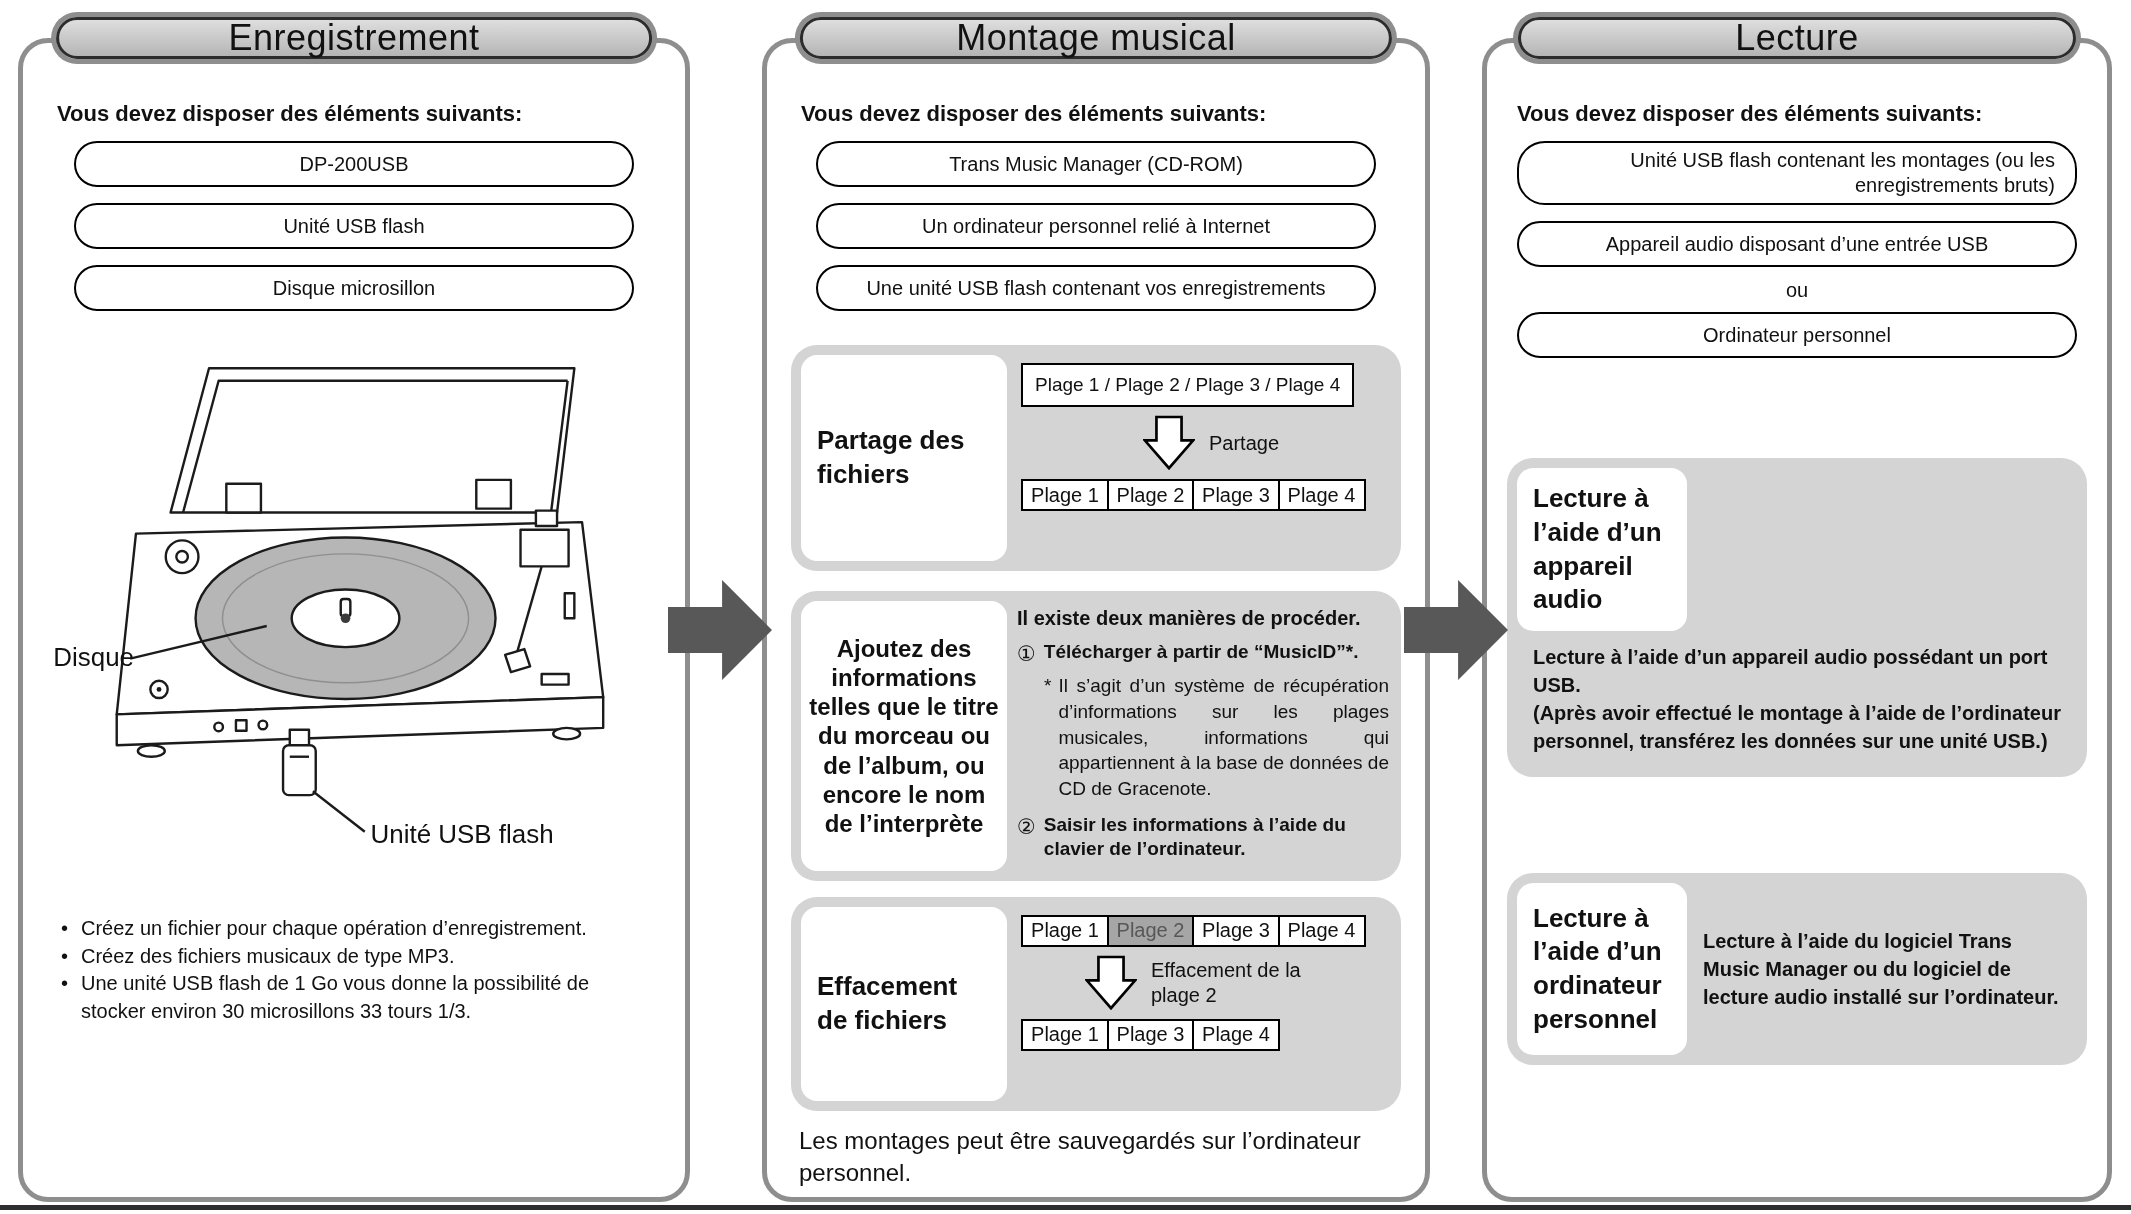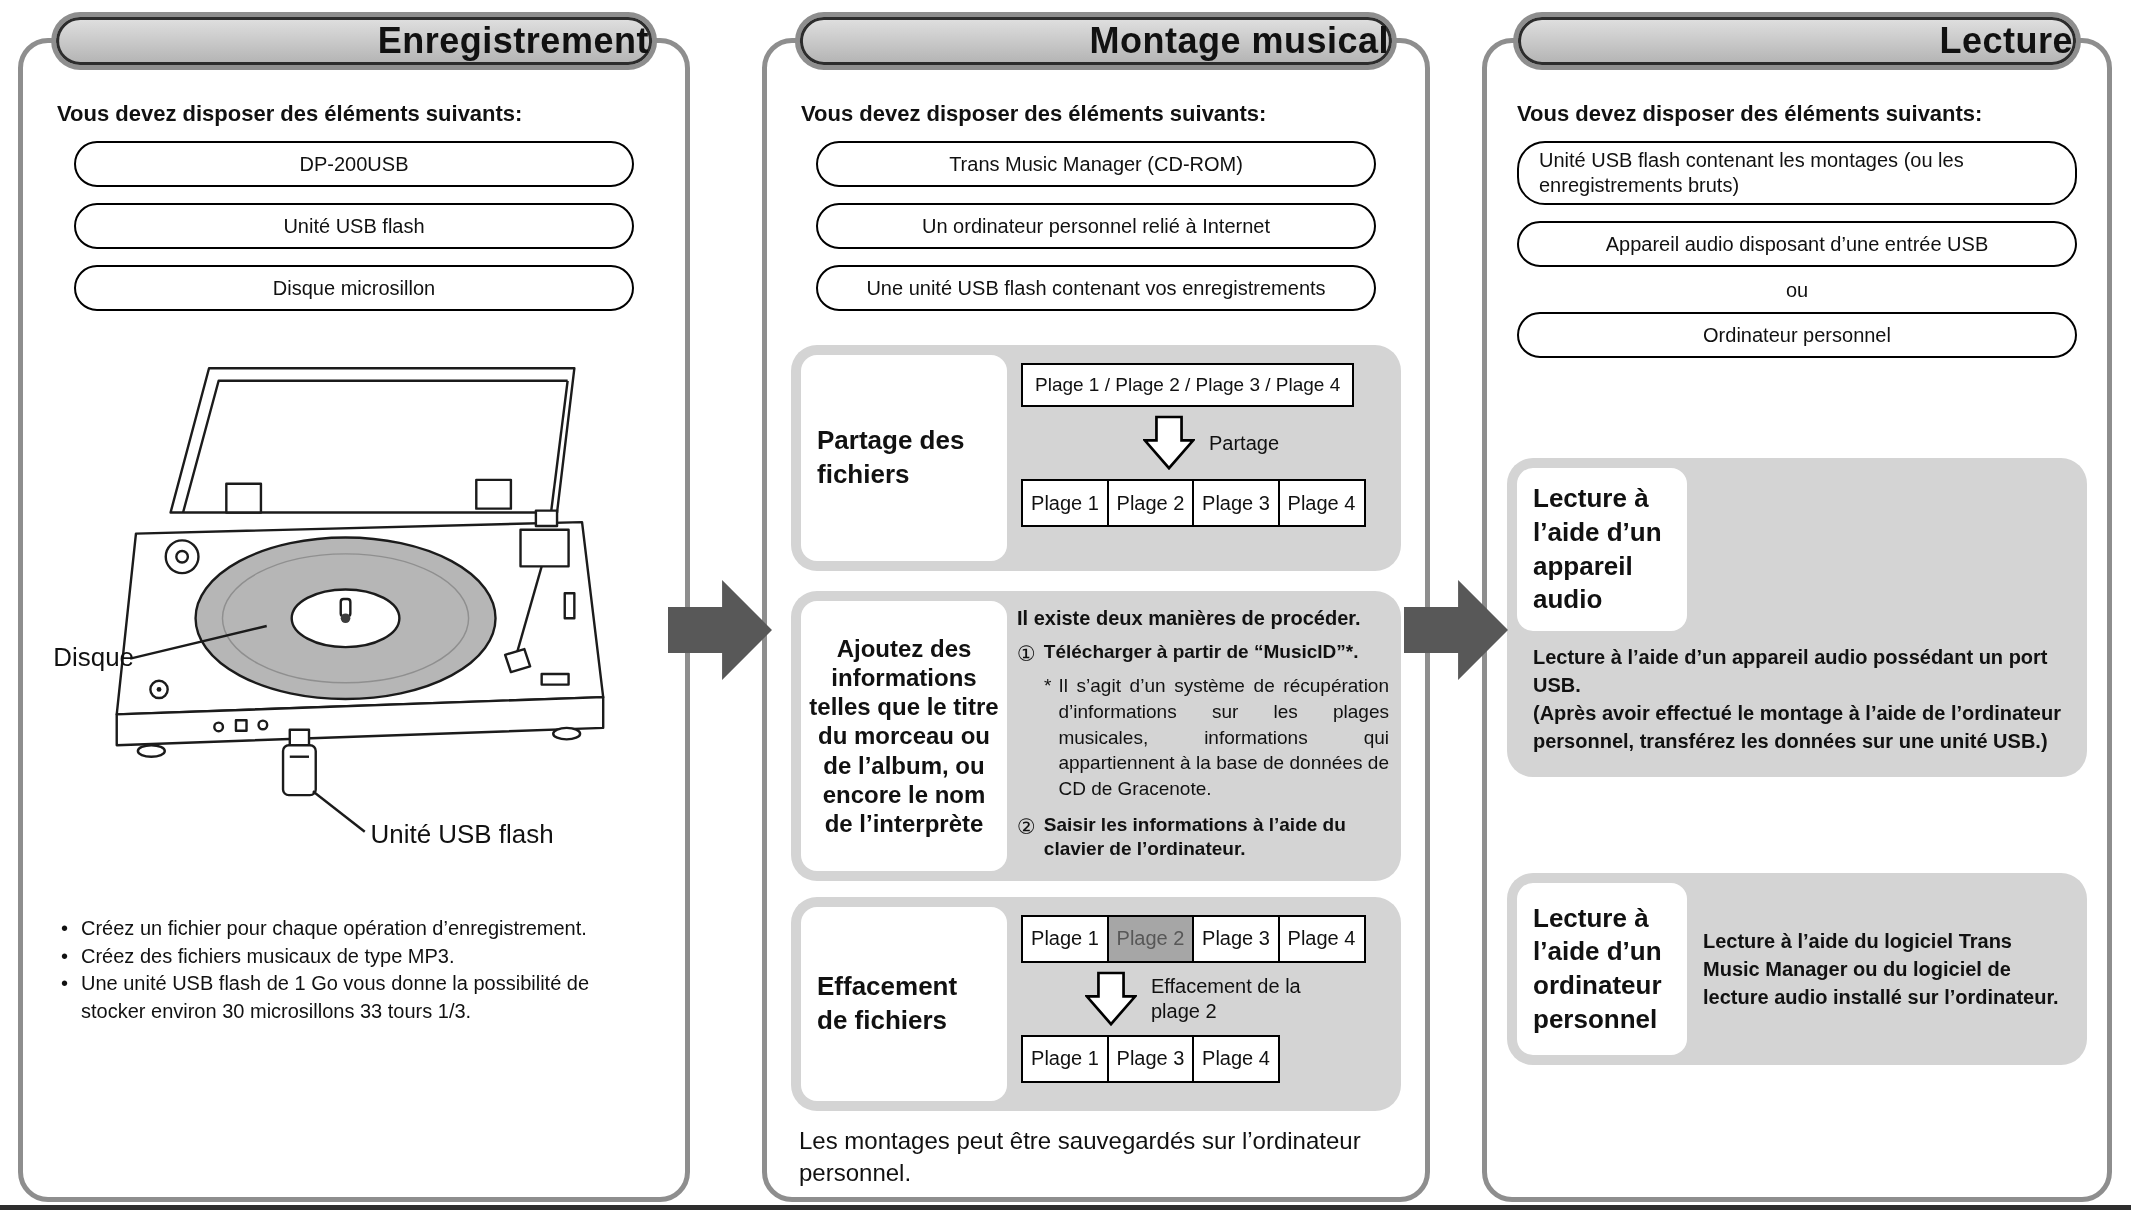--- a/index.html
+++ b/index.html
@@ -16,37 +16,37 @@
   .panel {
     position: absolute; top: 38px; height: 1164px; background: #fff;
     border: 5px solid #8e8e8e; border-radius: 30px; z-index: 1;
   }
   .panel-1 { left: 18px;   width: 672px; }
   .panel-2 { left: 762px;  width: 668px; }
   .panel-3 { left: 1482px; width: 630px; }
 
   .capsule {
     position: absolute; top: -26px; left: 50%; transform: translateX(-50%);
-    width: 90%; height: 48px;
+    width: 90%; height: 42px;
     background: linear-gradient(#dedede, #b5b5b5);
     border: 3px solid #2c2c2c; border-radius: 999px;
     box-shadow: 0 0 0 5px #8e8e8e;
-    display: flex; align-items: center; justify-content: flex-end;
-    font-size: 36px; font-weight: bold; letter-spacing: 0.5px;
+    display: flex; align-items: center; justify-content: center;
+    font-size: 36px; font-weight: normal; letter-spacing: 0.5px;
   }
   .panel-body { padding: 58px 24px 0; height: 100%; overflow: hidden; }
   .panel-3 .panel-body { padding: 58px 20px 0; }
 
   .req-heading { font-weight: bold; font-size: 22px; margin: 0 0 14px 10px; }
 
   .pill {
     width: 560px; min-height: 46px; margin: 0 auto 16px;
     border: 2.5px solid #000; border-radius: 28px; background: #fff;
     display: flex; align-items: center; justify-content: center;
-    font-size: 20px; text-align: left; padding: 5px 20px; line-height: 1.25;
+    font-size: 20px; text-align: right; padding: 5px 20px; line-height: 1.25;
   }
   .or-line { text-align: center; font-size: 20px; margin: -4px 0 10px; }
 
   
   .turntable { display: block; margin: 40px auto 0; }
   .notes { margin: 16px 10px 0 14px; font-size: 20px; line-height: 1.38; }
   .note { display: flex; }
   .note .bullet { flex: none; width: 20px; }
   .note .bullet::before { content: "•"; }
 
@@ -64,21 +64,21 @@
   .gbox-label.center { text-align: center; font-size: 24px; line-height: 1.22; padding: 10px 6px; }
   .panel-3 .gbox-label { width: 170px; }
   .gbox-content { flex: 1; display: flex; flex-direction: column; padding: 8px 4px 8px 14px; }
 
   .combined-box {
     border: 2.5px solid #000; background: #fff;
     font-size: 19px; padding: 9px 12px; align-self: flex-start; white-space: nowrap;
   }
   .cell-row { display: flex; }
   .cell {
-    width: 88px; height: 48px; border: 2.5px solid #000; margin-left: -2.5px;
+    width: 88px; height: 32px; border: 2.5px solid #000; margin-left: -2.5px;
     background: #fff; display: flex; align-items: center; justify-content: center;
     font-size: 20px; white-space: nowrap;
   }
   .cell:first-child { margin-left: 0; }
   .cell.highlight { background: #a6a6a6; color: #575757; }
   .arrow-row { display: flex; align-items: center; gap: 14px; margin: 8px 0; }
   .arrow-row .arrow-label { font-size: 20px; line-height: 1.25; }
   .sharing-arrow { margin-left: 122px; }
   .erasing-arrow { margin-left: 64px; }
   .erasing-arrow .arrow-label { width: 180px; }

